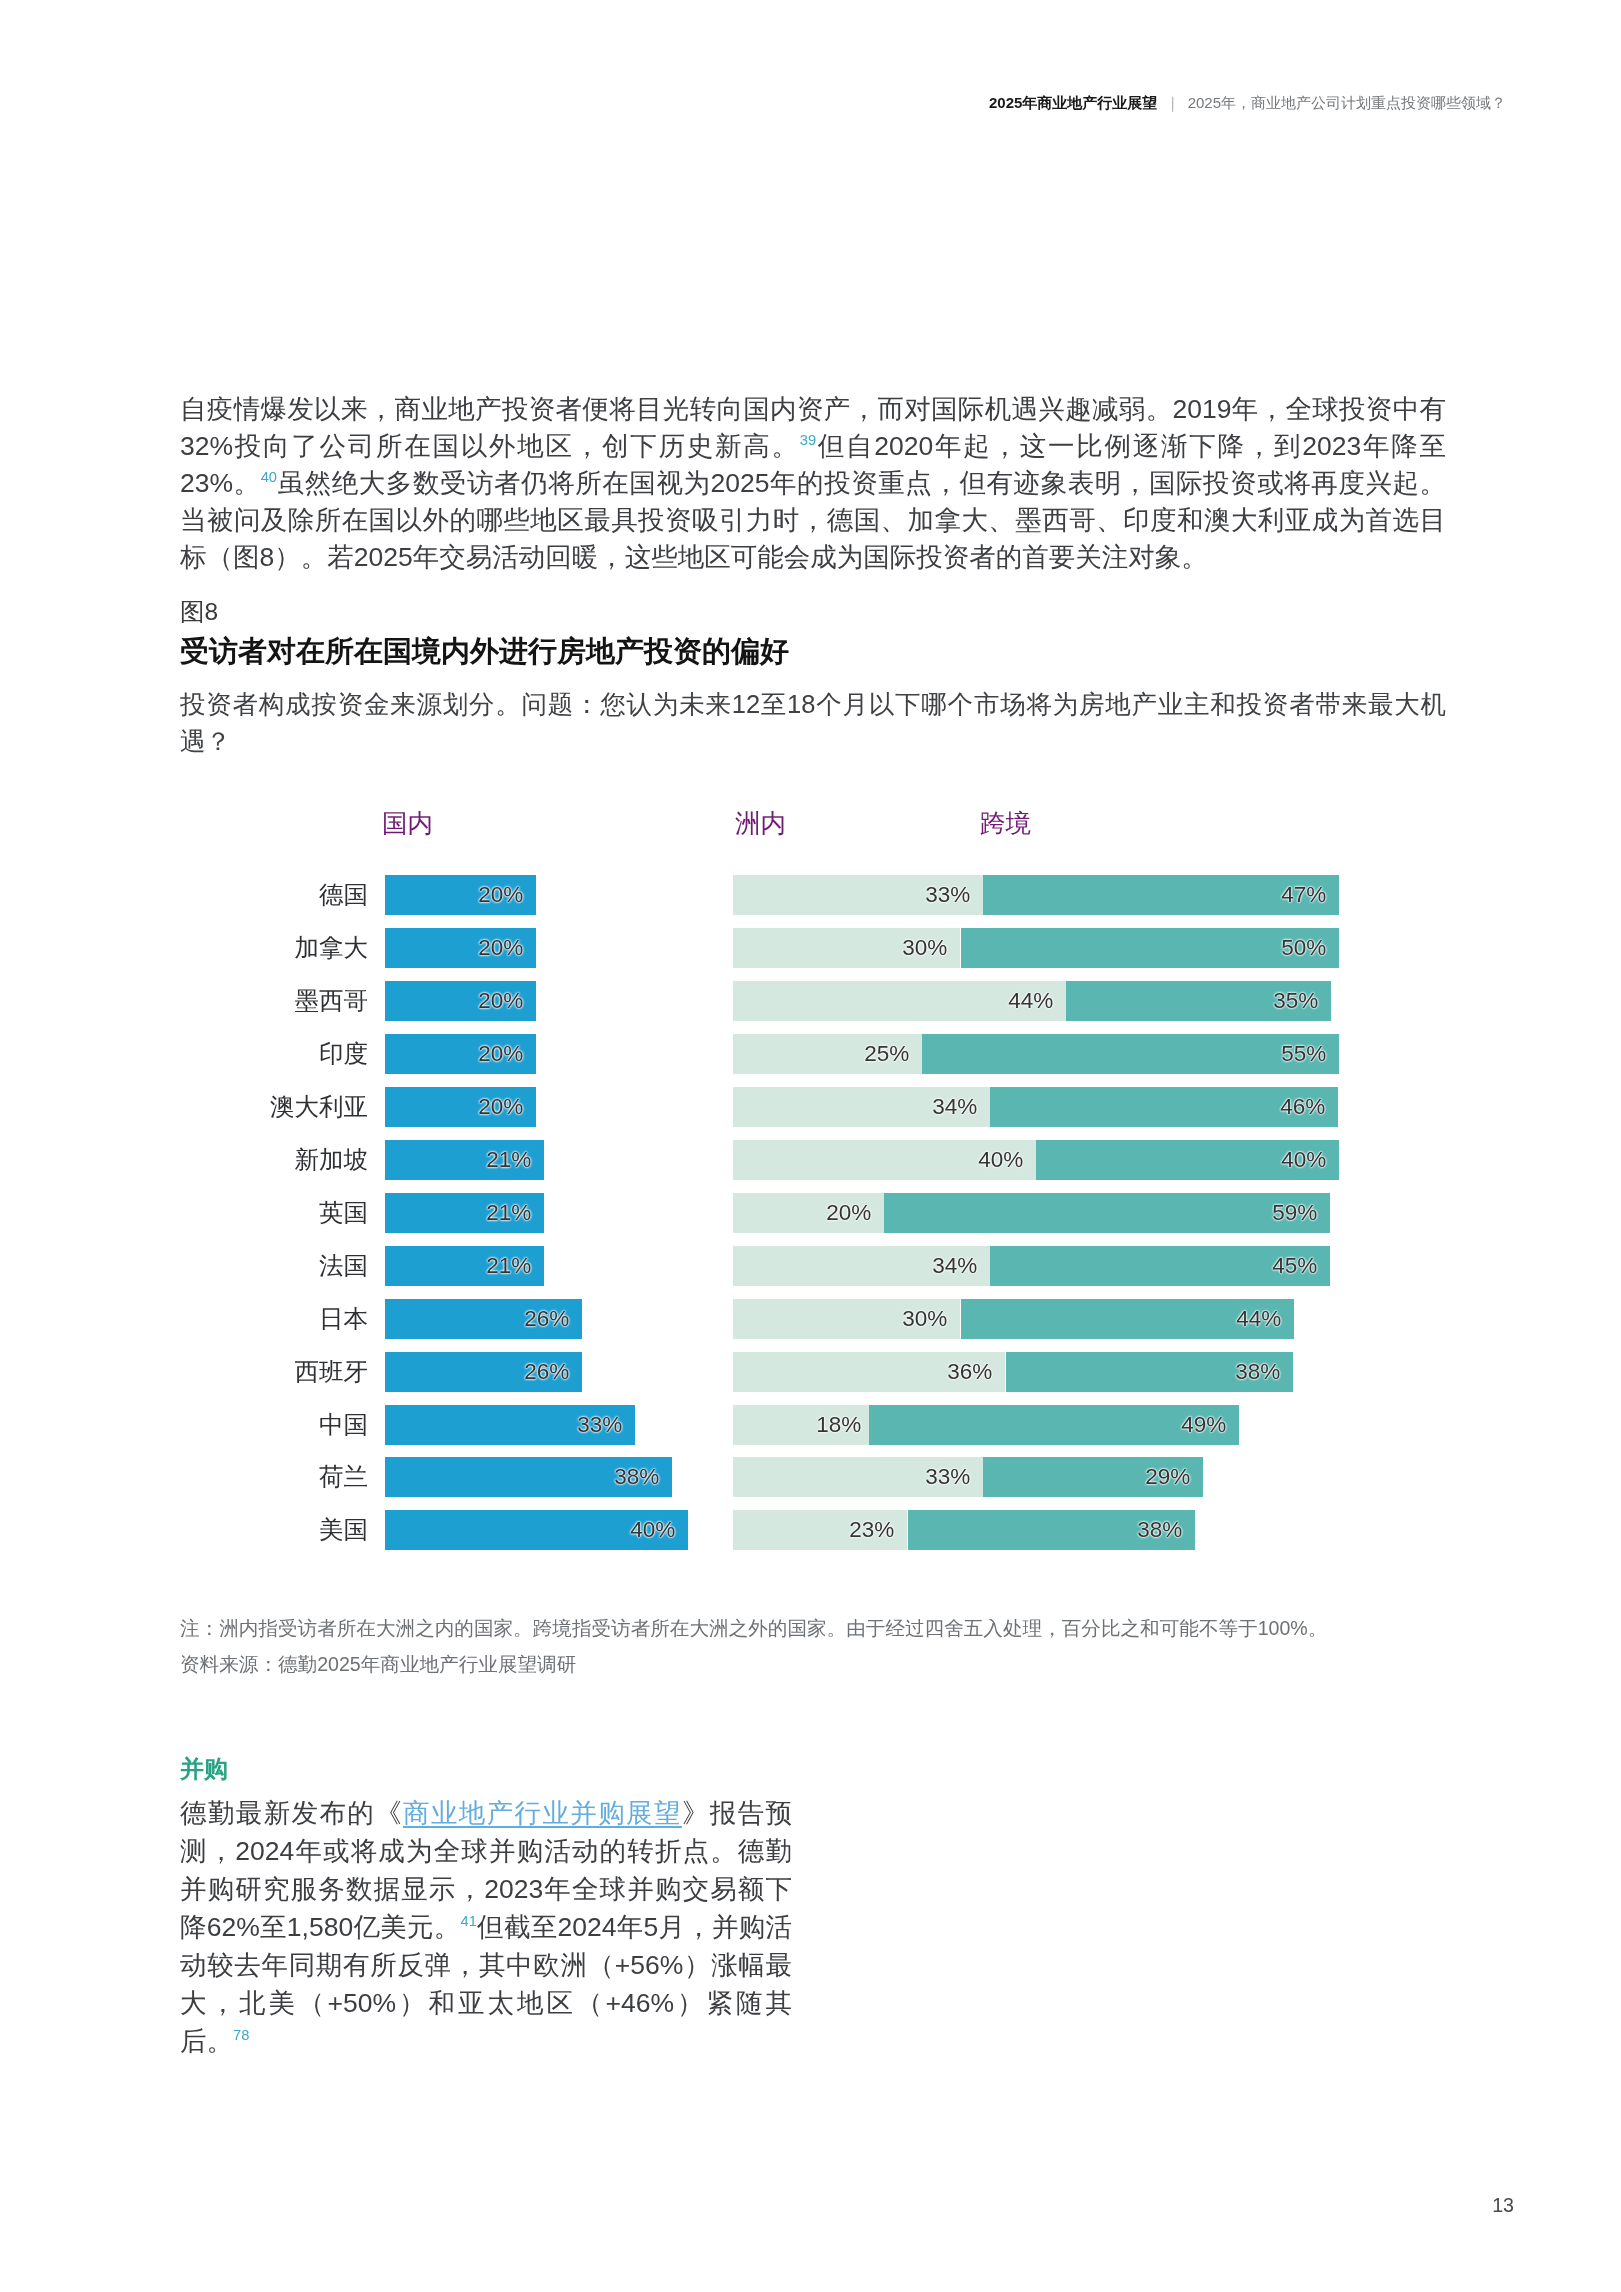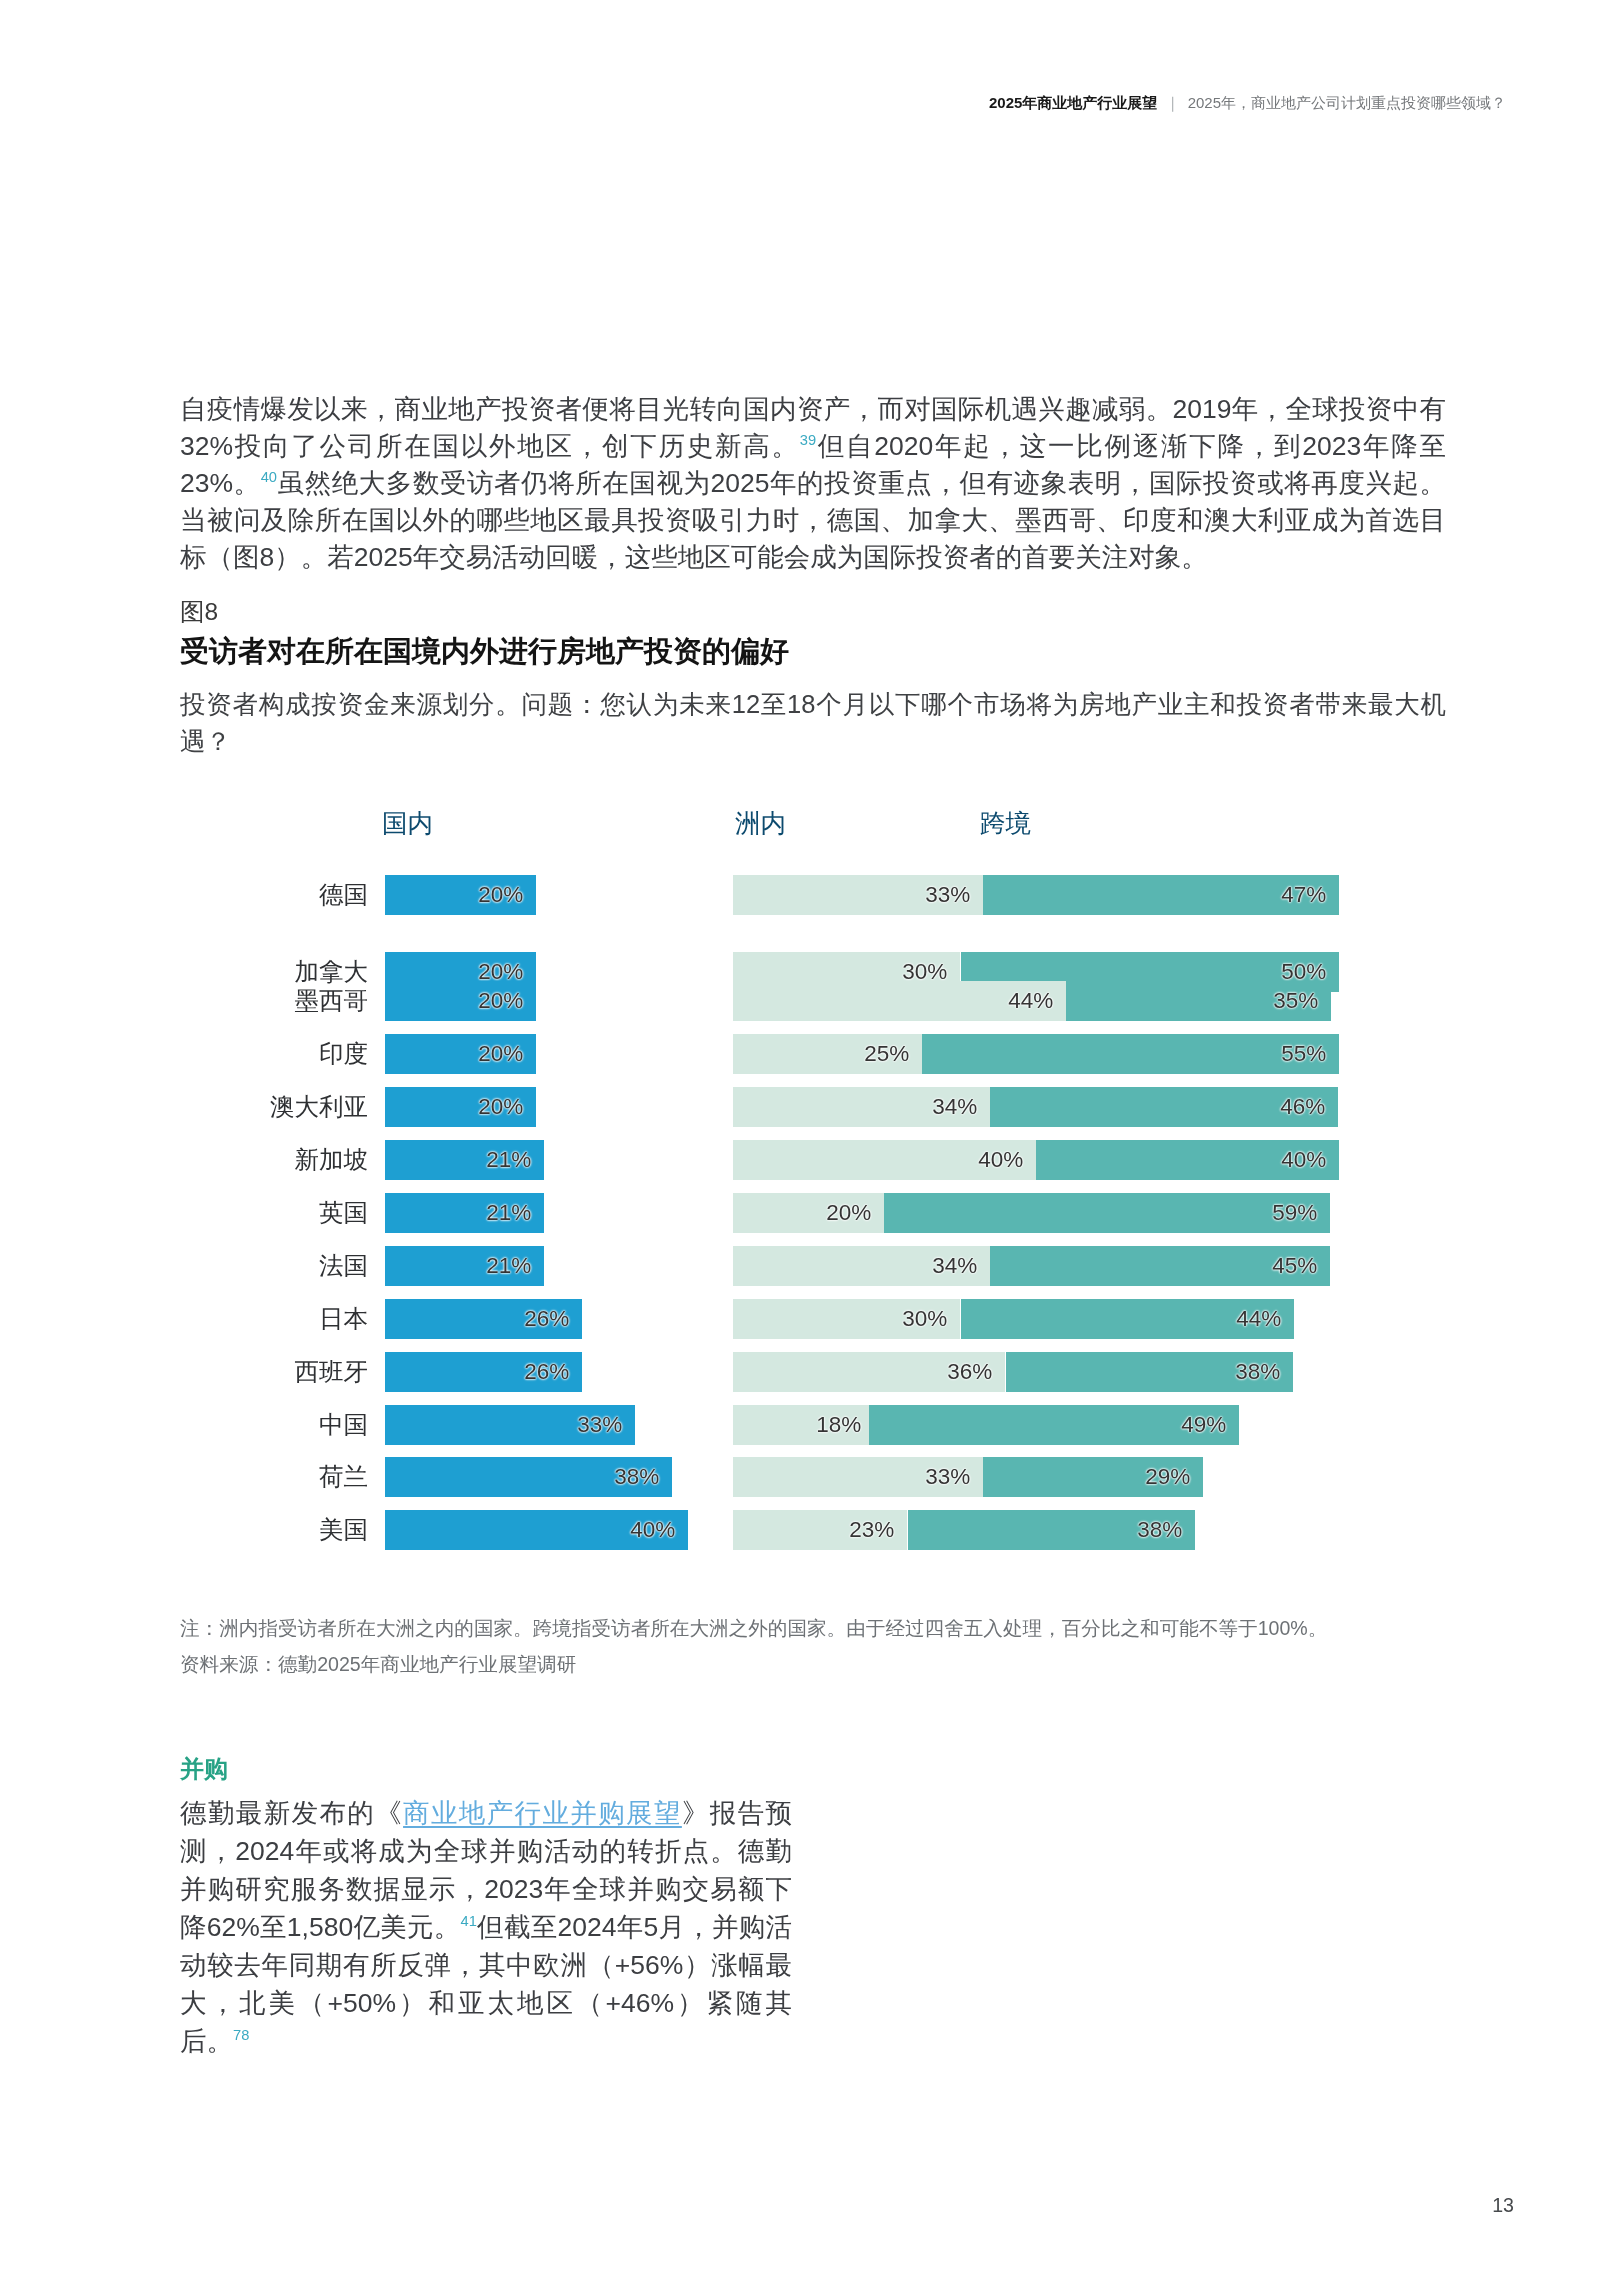--- a/index.html
+++ b/index.html
@@ -17,21 +17,21 @@
   .intro{left:180px;top:355px;width:1266px;font-size:26.5px;line-height:37px;
          text-align:justify;color:#3c3e42;margin-top:36px;}
   .sup{font-size:14.7px;color:#3BAAC2;vertical-align:super;line-height:0;}
 
   
   .fig-label{left:180px;top:595px;font-size:24.5px;color:#3a3a3a;}
   .fig-title{left:180px;top:632px;font-size:29px;font-weight:bold;color:#141414;}
   .fig-subtitle{left:180px;top:686px;width:1266px;font-size:25.5px;line-height:37px;color:#3f4144;text-align:justify;}
 
   
-  .col-header{top:806px;font-size:25.5px;color:#0c4a6e;}
+  .col-header{top:806px;font-size:25.5px;color:#701a75;}
   .chart-row{position:absolute;left:0;width:1621px;height:40px;}
   .country{position:absolute;left:147px;width:221px;height:40px;line-height:40px;
            text-align:right;font-size:24.5px;color:#2e3033;}
   .bar{position:absolute;top:0;height:40px;line-height:40px;box-sizing:border-box;
        text-align:right;padding-right:12.7px;font-size:22.5px;color:#343434;
        text-shadow:0 0 2px #fff,0 0 2px #fff,0 0 2.9px #fff;white-space:nowrap;overflow:visible;}
 
   
   .fig-note{left:180px;top:1610px;width:1266px;font-size:19.6px;line-height:36px;color:#6d7175;}
 
@@ -65,21 +65,21 @@
   <div class="abs col-header" style="left:735px">洲内</div>
   <div class="abs col-header" style="left:980px">跨境</div>
 
   <div id="chart-rows">
       <div class="chart-row" style="top: 875px;">
         <div class="country">德国</div>
         <div class="bar" style="left: 385px; width: 151px; background: rgb(30, 159, 210);">20%</div>
         <div class="bar" style="left: 733px; width: 250px; background: rgb(212, 232, 224);">33%</div>
         <div class="bar" style="left: 983px; width: 356px; background: rgb(89, 182, 177);">47%</div>
       </div>
-      <div class="chart-row" style="top: 952px;">
+      <div class="chart-row" style="top: 928px;">
         <div class="country">加拿大</div>
         <div class="bar" style="left: 385px; width: 151px; background: rgb(30, 159, 210);">20%</div>
         <div class="bar" style="left: 733px; width: 227px; background: rgb(212, 232, 224);">30%</div>
         <div class="bar" style="left: 961px; width: 378px; background: rgb(89, 182, 177);">50%</div>
       </div>
       <div class="chart-row" style="top: 981px;">
         <div class="country">墨西哥</div>
         <div class="bar" style="left: 385px; width: 151px; background: rgb(30, 159, 210);">20%</div>
         <div class="bar" style="left: 733px; width: 333px; background: rgb(212, 232, 224);">44%</div>
         <div class="bar" style="left: 1066px; width: 265px; background: rgb(89, 182, 177);">35%</div>

